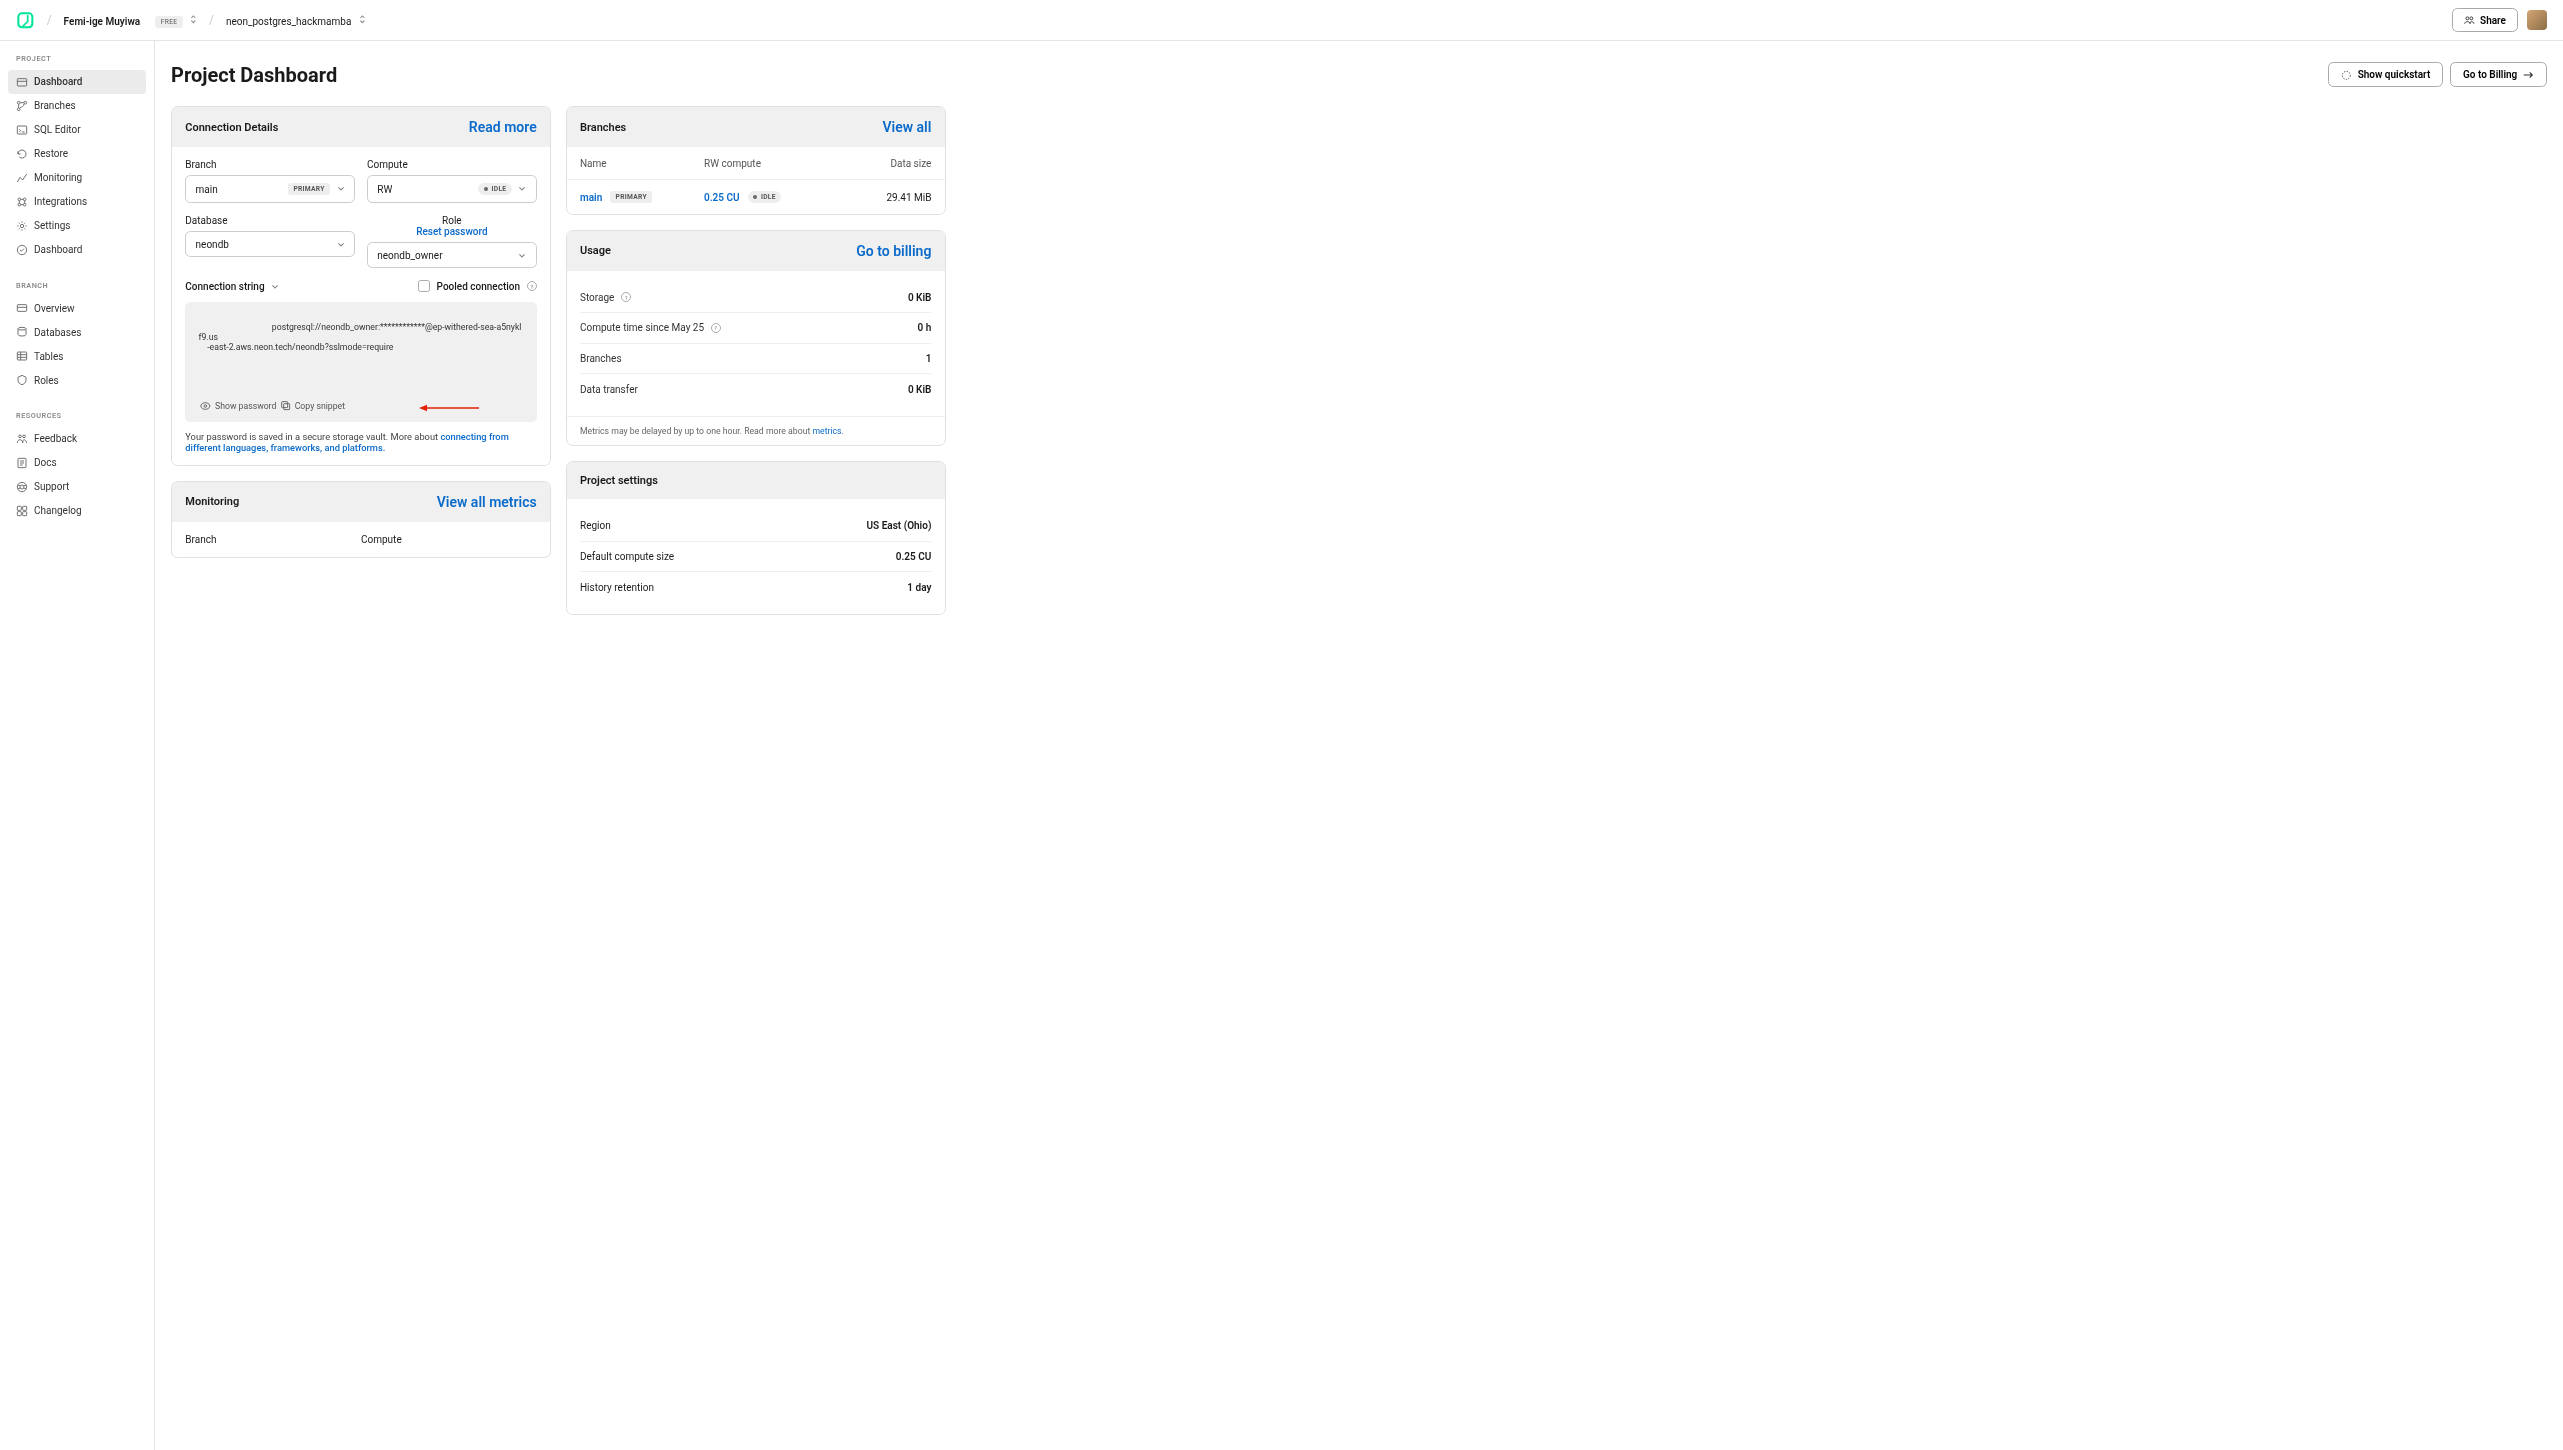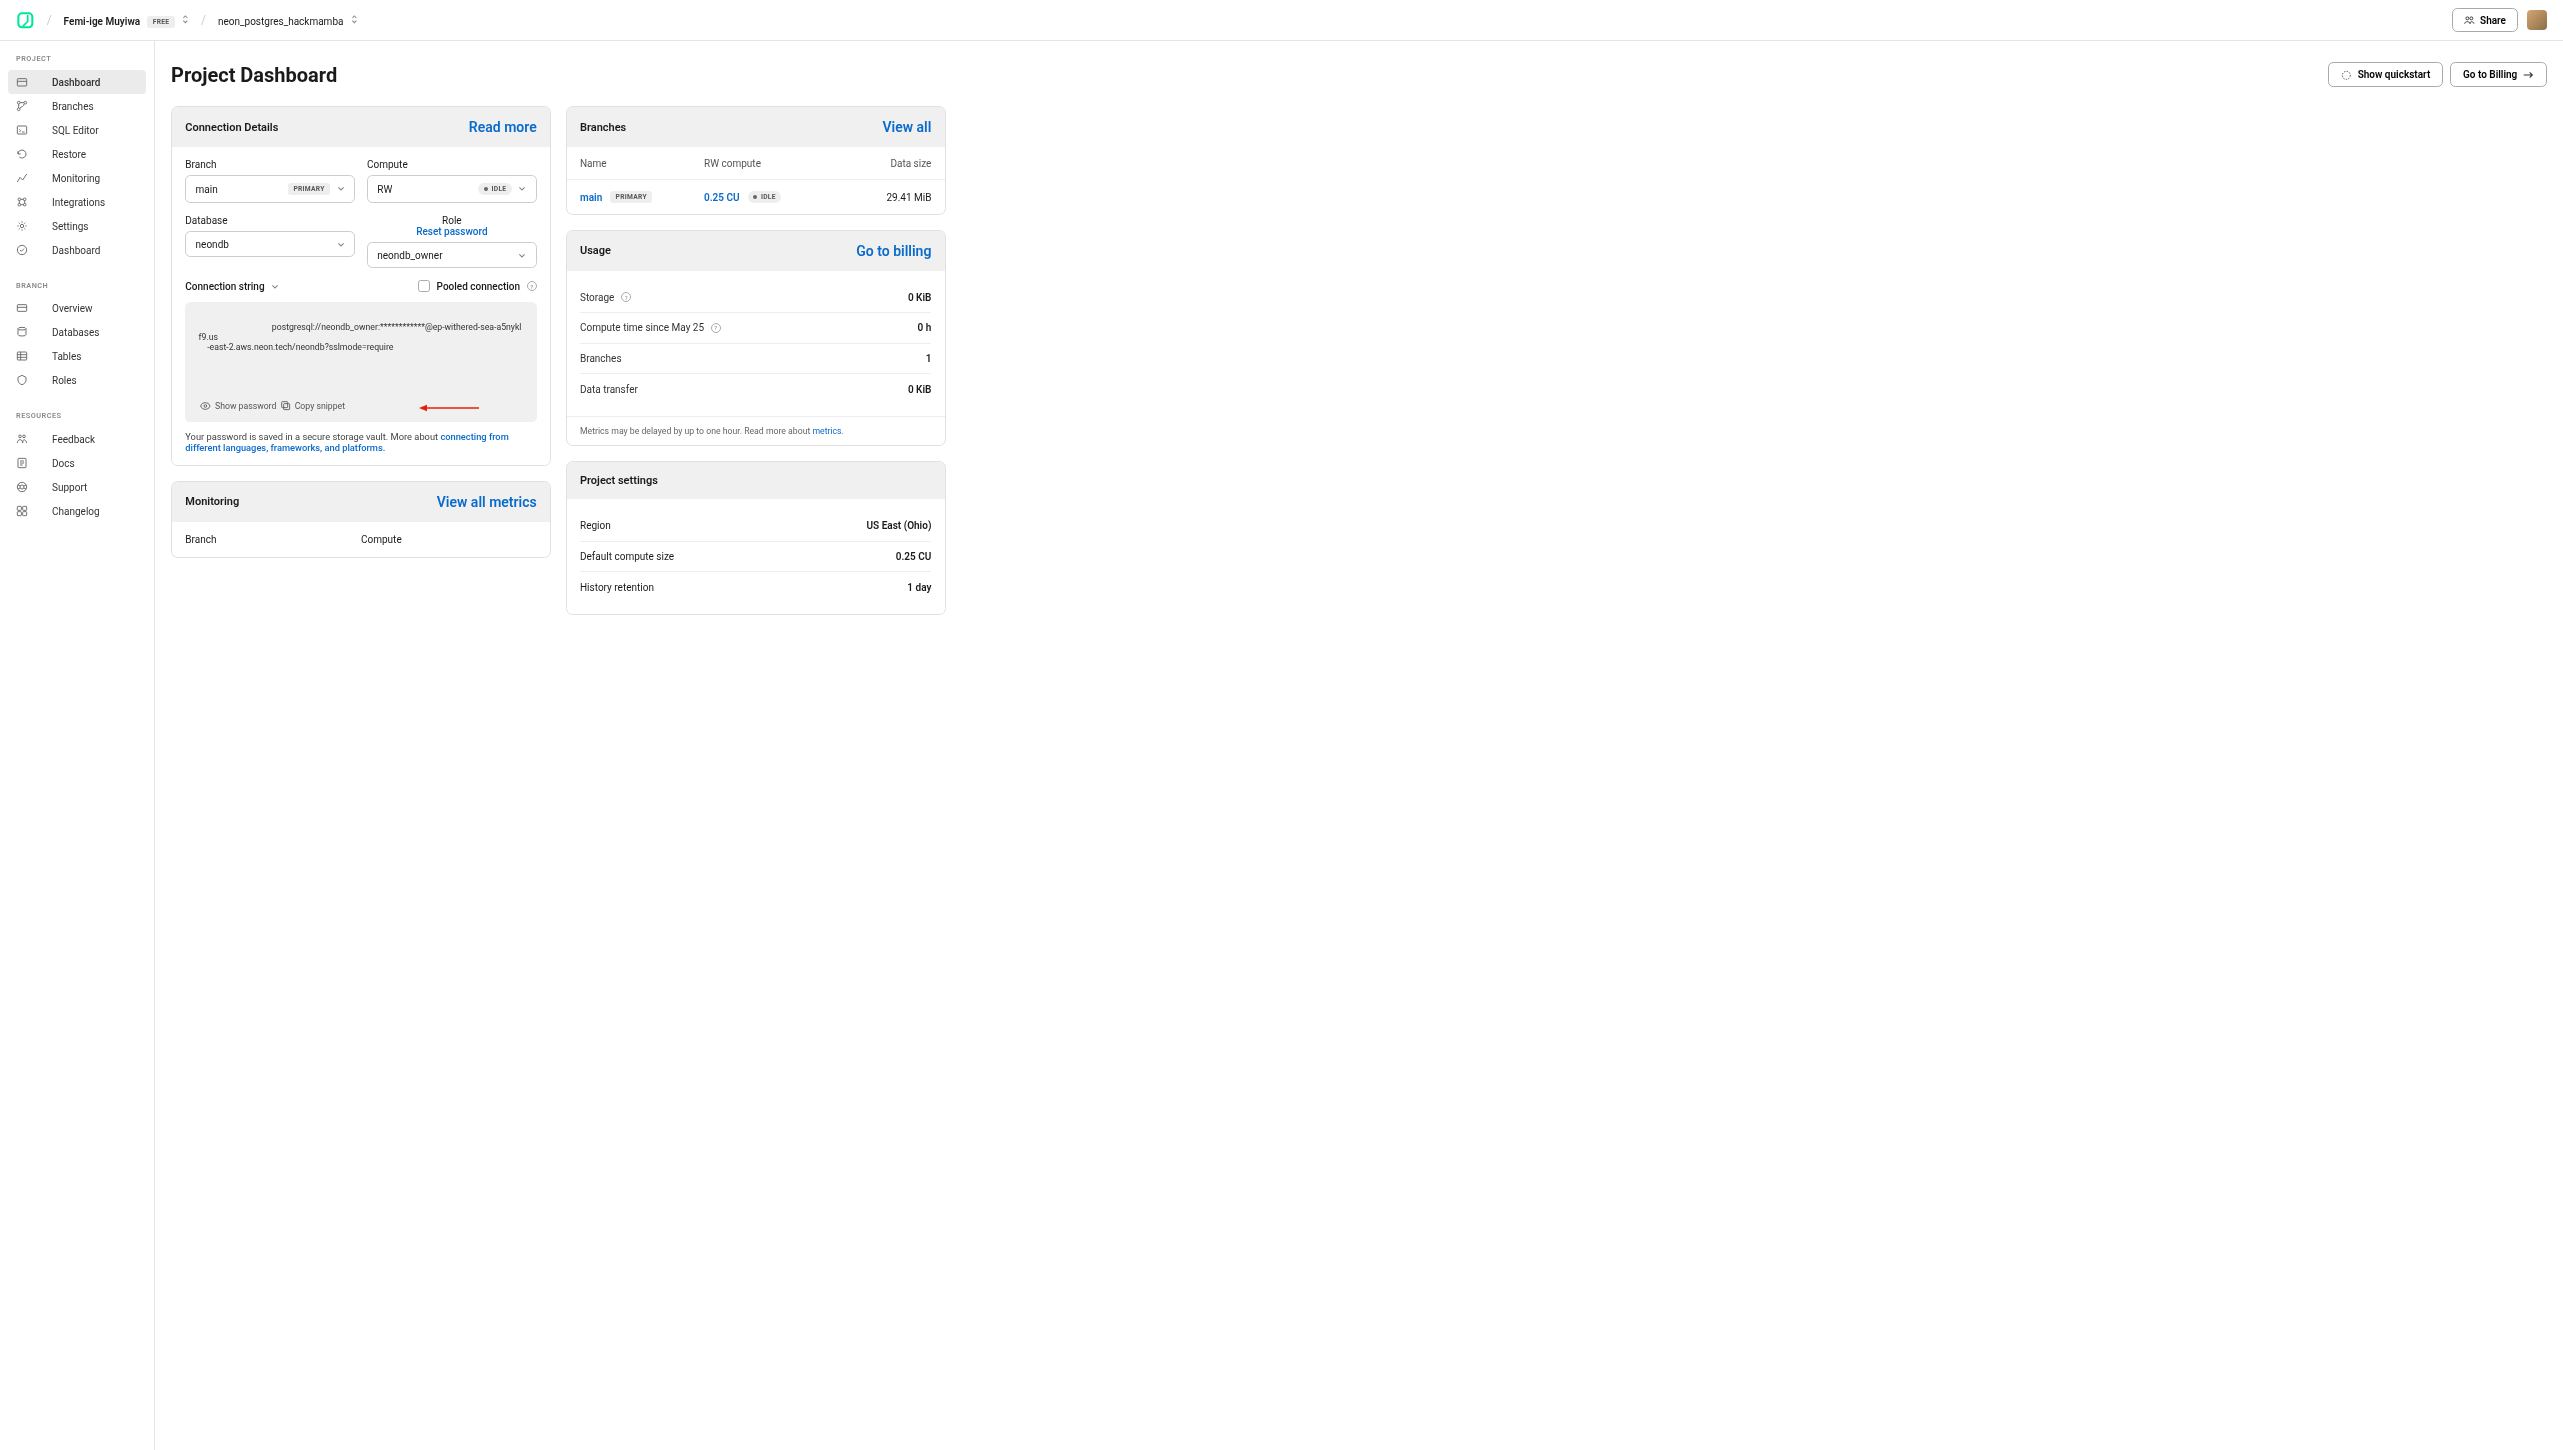--- a/index.html
+++ b/index.html
@@ -2,32 +2,32 @@
 <html style="font-size:10.7px"><head>
 <meta charset="utf-8">
 <style>
 * { margin: 0; padding: 0; box-sizing: border-box; font-family: -apple-system, BlinkMacSystemFont, 'Segoe UI', Roboto, sans-serif; }
 body { background: #fff; color: #1a1a1a; font-size: 9.3px; }
 .topbar { display: flex; align-items: center; justify-content: space-between; padding: 8px 16px; border-bottom: 0.7px solid #e5e5e5; height: 41px; }
 .topbar-left { display: flex; align-items: center; gap: 5.3px; }
 .logo { width: 18.7px; height: 18.7px; }
 .slash { color: #ccc; font-size: 12px; margin: 0 6.7px; }
 .org-name { font-weight: 600; font-size: 10px; }
-.tier-badge { font-size: 6.7px; letter-spacing: 0.3px; font-weight: 700; color: #555; background: #eee; padding: 2px 5.3px; border-radius: 2.7px; margin-left: 5px; }
+.tier-badge { font-size: 6.7px; letter-spacing: 0.3px; font-weight: 400; color: #555; background: #eee; padding: 2px 5.3px; border-radius: 2.7px; margin-left: 13px; }
 .updown-icon { color: #888; margin-left: 5.3px; display: inline-block; }
 .project-name { font-size: 10px; font-weight: 400; }
 .topbar-right { display: flex; align-items: center; gap: 9.3px; }
 .share-btn { display: flex; align-items: center; gap: 5.3px; border: 0.7px solid #aaa; background: #fff; padding: 5.3px 10.7px; border-radius: 5.3px; font-weight: 600; font-size: 10px; cursor: pointer; }
 .avatar { width: 20px; height: 20px; border-radius: 4px; background: linear-gradient(135deg, #d4a574 0%, #8b6f47 100%); }
 
 .layout { display: flex; }
 .sidebar { width: 155px; border-right: 0.7px solid #e5e5e5; padding: 13.3px 0; flex-shrink: 0; min-height: calc(100vh - 41px); }
 .sidebar-section-label { font-size: 7.3px; font-weight: 600; letter-spacing: 0.5px; color: #8a8a8a; padding: 0 16px 6.7px; }
 .sidebar-items { list-style: none; padding: 0 8px; margin-bottom: 18.7px; }
-.sidebar-item { display: flex; align-items: flex-end; gap: 24px; padding: 6px 8px; border-radius: 4px; cursor: pointer; color: #333; font-size: 10px; }
+.sidebar-item { display: flex; align-items: center; gap: 6px; padding: 6px 8px; border-radius: 4px; cursor: pointer; color: #333; font-size: 10px; }
 .sidebar-item.active { background: #ebebeb; font-weight: 500; }
 .sidebar-item .icon { width: 12px; height: 12px; color: #666; flex-shrink: 0; }
 
 .main { flex: 1; padding: 21.4px 16px; }
 .page-header { display: flex; align-items: center; justify-content: space-between; margin-bottom: 18.7px; }
 .page-title { font-size: 20px; font-weight: 700; }
 .header-actions { display: flex; gap: 6.7px; }
 .btn-outline { display: flex; align-items: center; gap: 6px; border: 0.7px solid #aaa; background: #fff; padding: 6px 12px; border-radius: 5.3px; font-weight: 600; font-size: 10px; cursor: pointer; text-align: center; }
 
 .columns { display: flex; gap: 14.7px; }

